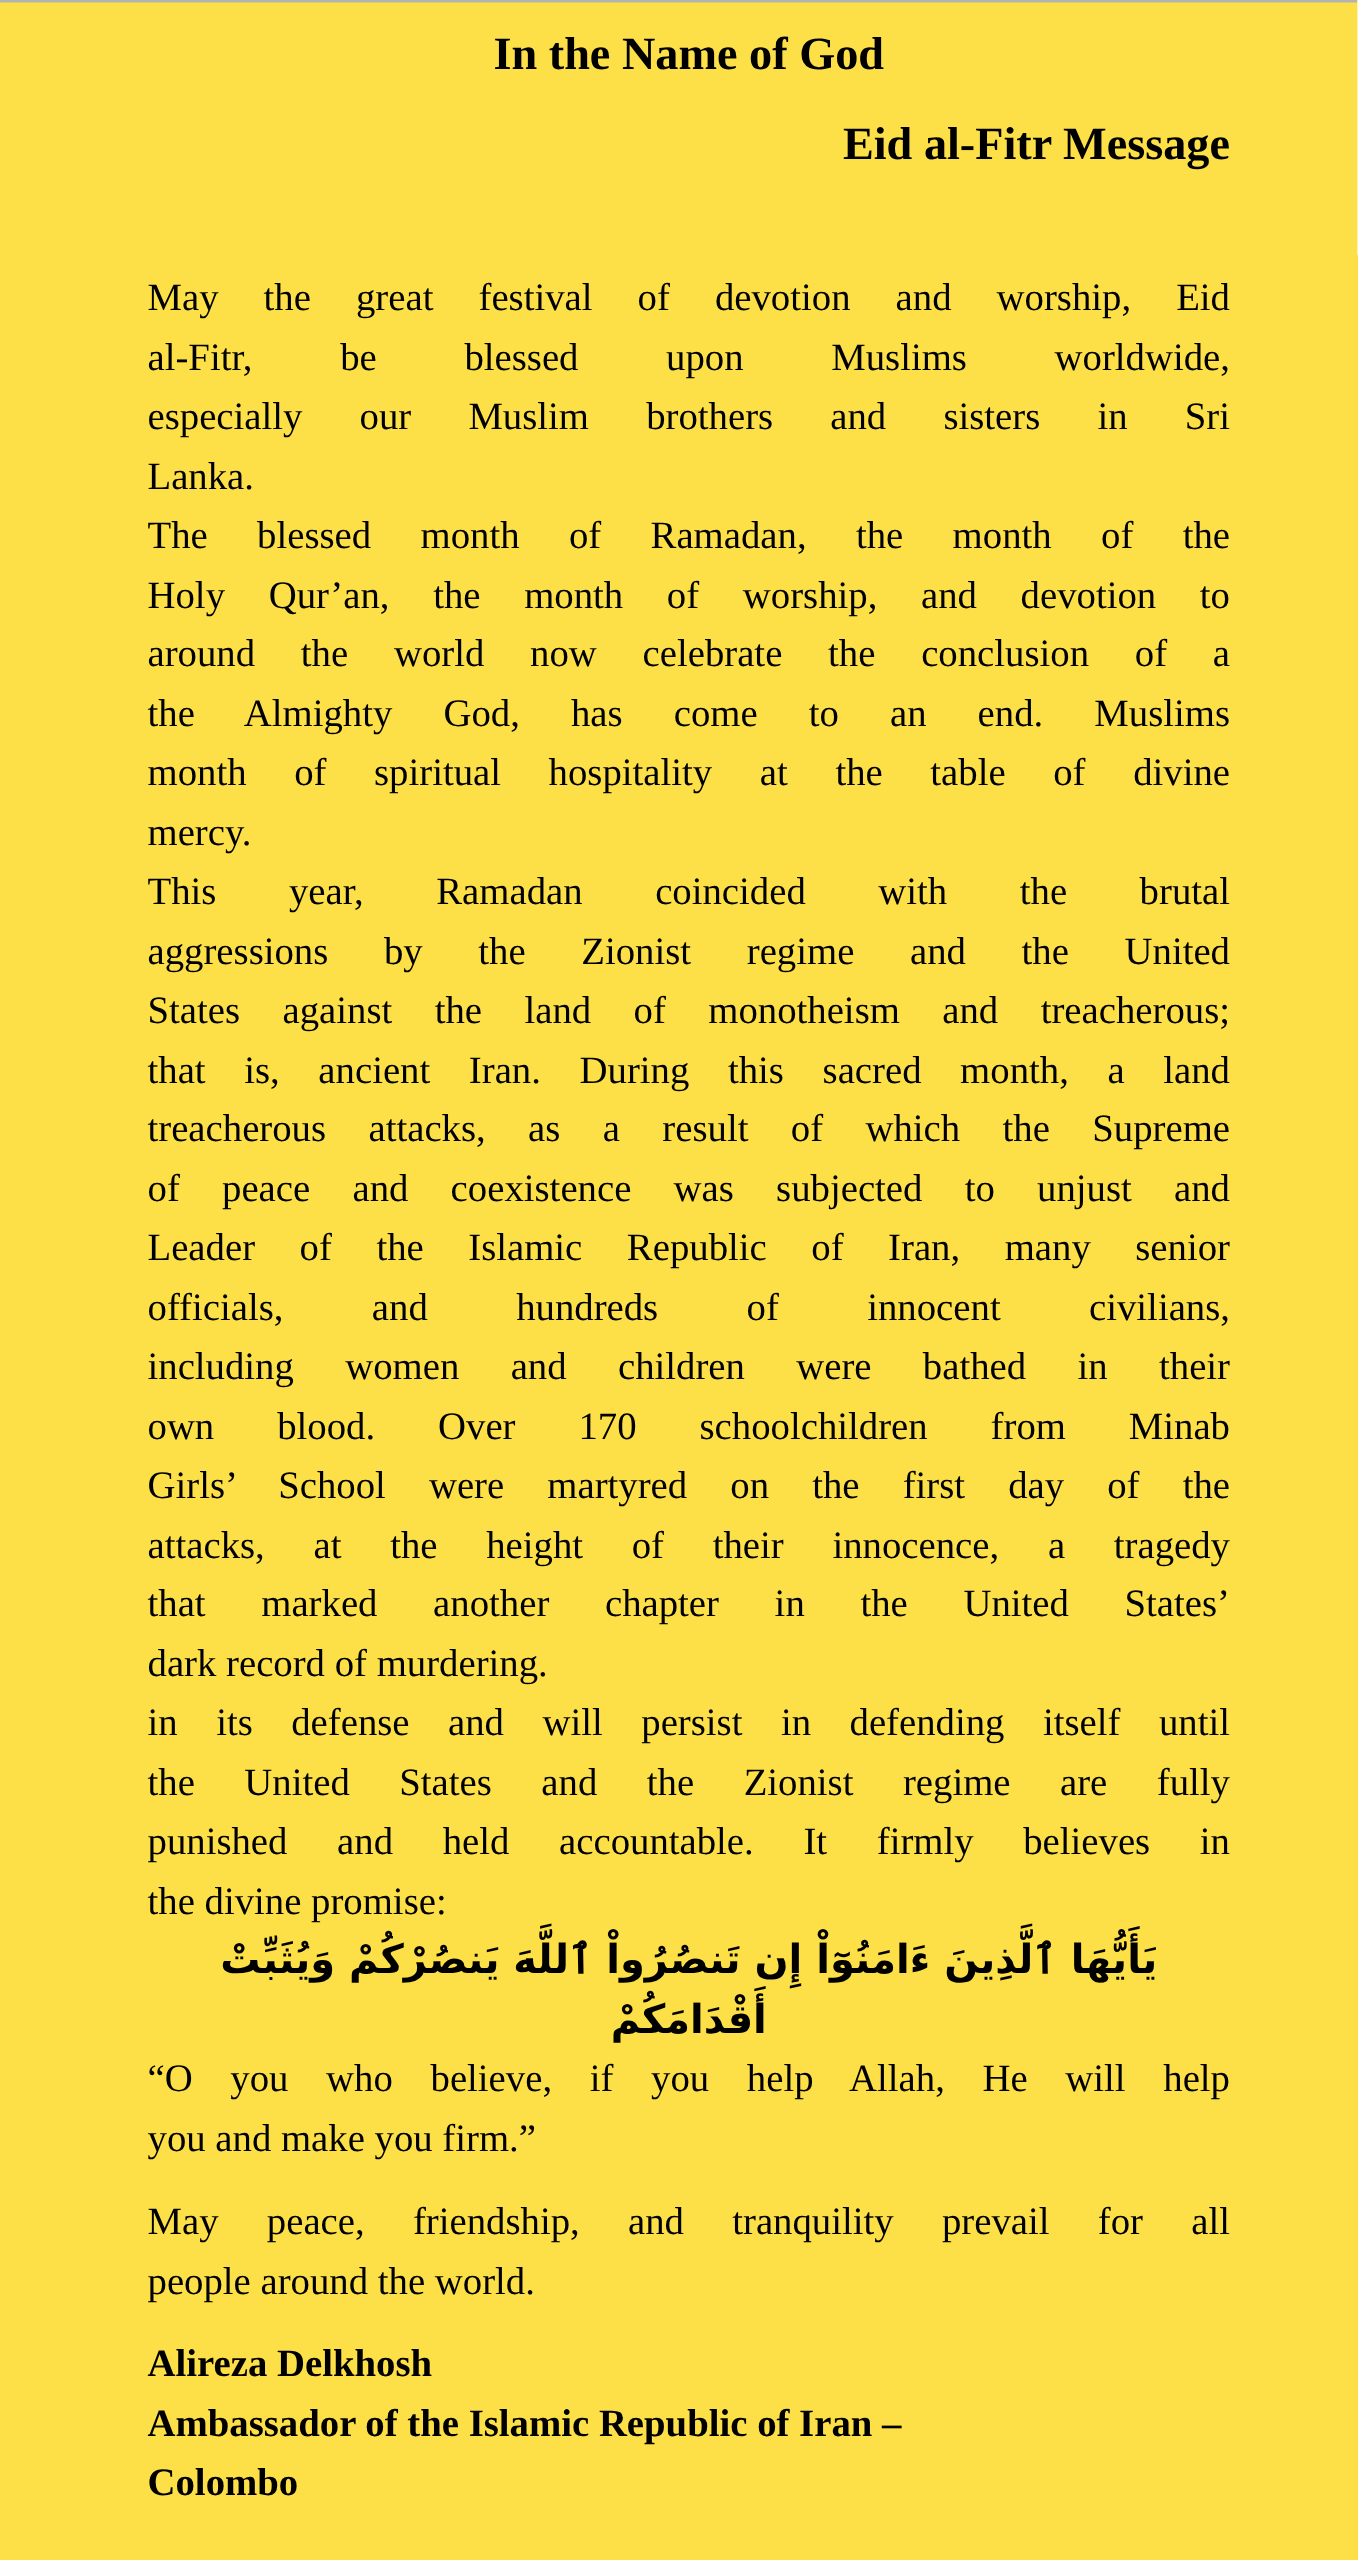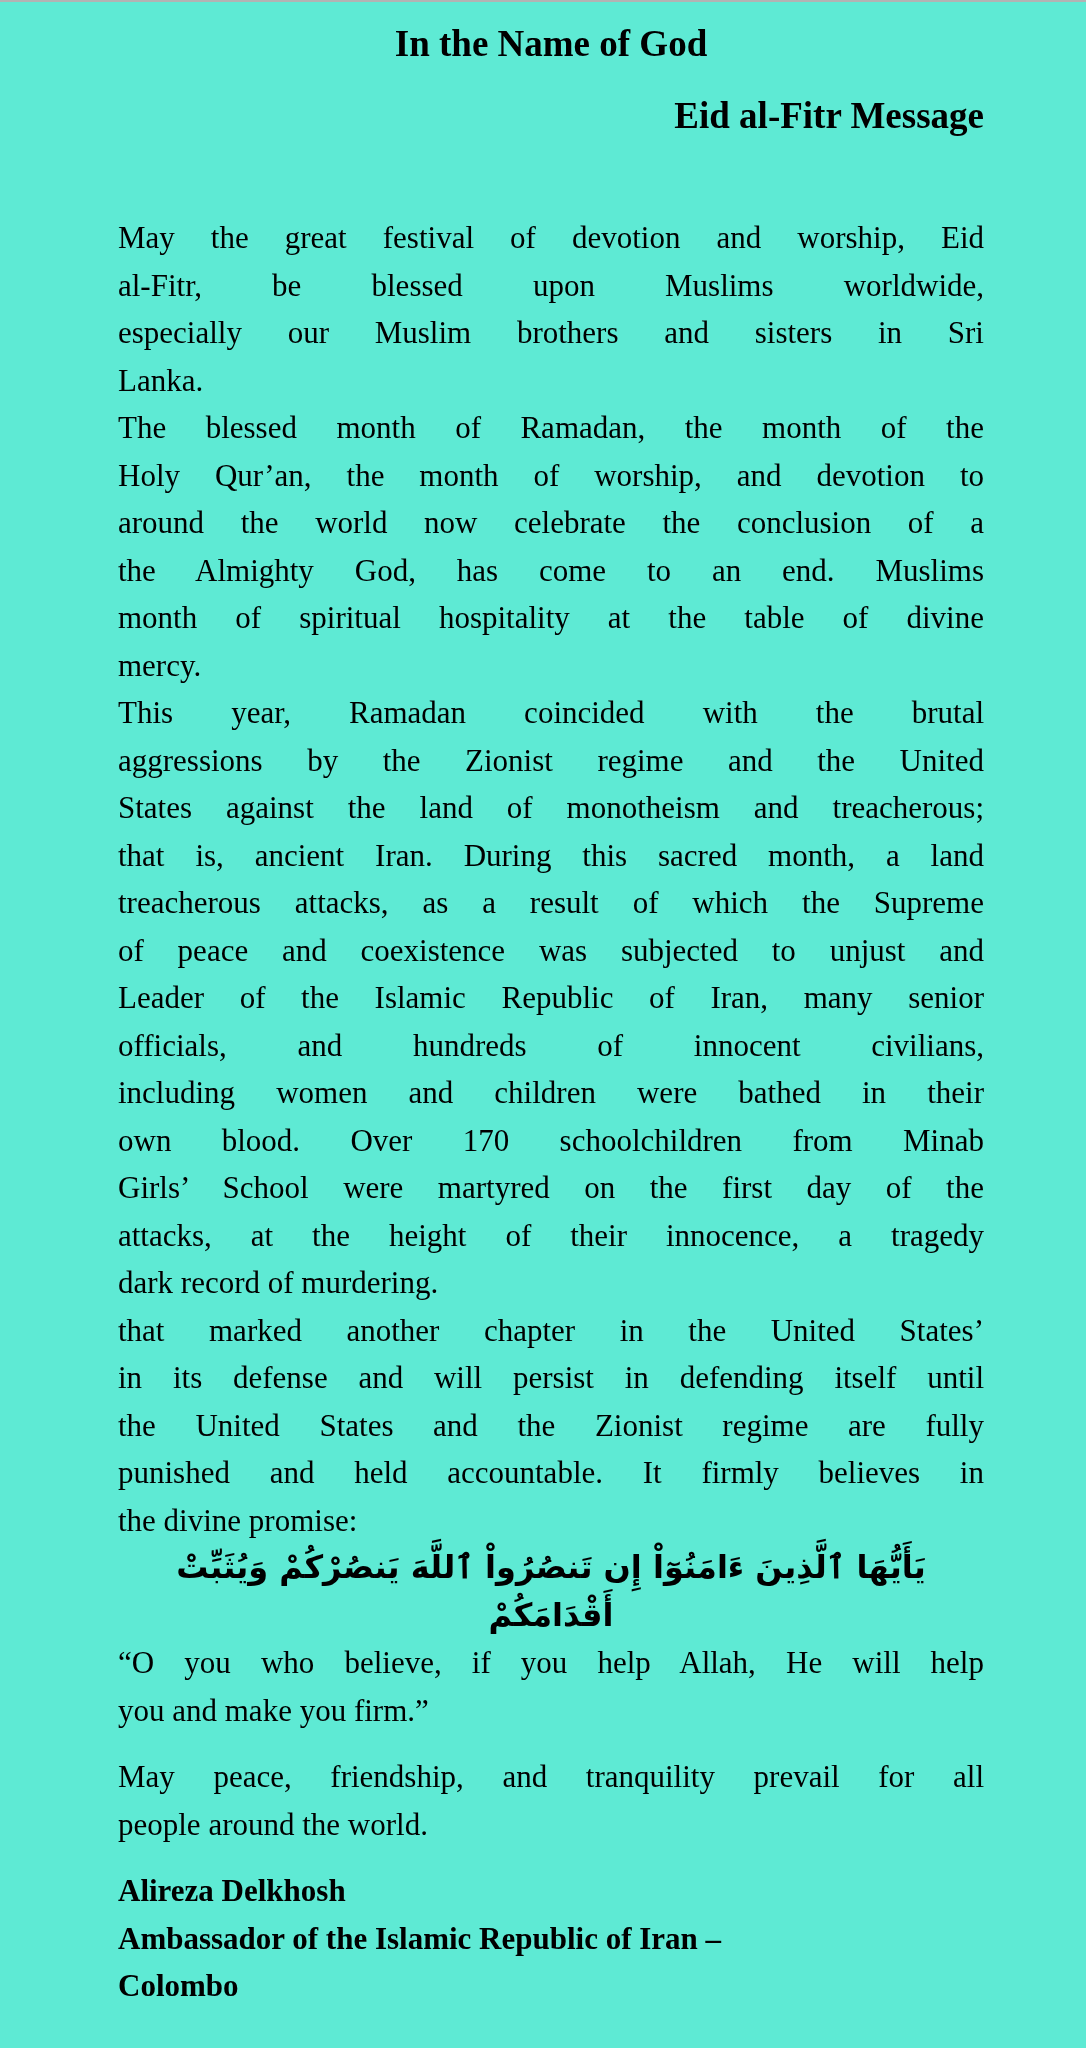--- a/index.html
+++ b/index.html
@@ -1,20 +1,20 @@
 <!DOCTYPE html>
 <html><head>
 <meta charset="utf-8">
 <style>
   html, body { margin: 0; padding: 0; background: #ffffff; }
   .page {
     position: relative;
     width: 1086px;
     height: 2048px;
-    background: #5eead4;
+    background: #fde047;
     overflow: hidden;
     color: #000000;
     font-family: "Liberation Serif", "DejaVu Serif", serif;
   }
   .topbar {
     position: absolute;
     top: 0; left: 0;
     width: 100%; height: 2px;
     background: #b3b3b3;
   }
@@ -90,22 +90,22 @@
         <div class="line j">States against the land of monotheism and treacherous;</div>
         <div class="line j">that is, ancient Iran. During this sacred month, a land</div>
         <div class="line j">treacherous attacks, as a result of which the Supreme</div>
         <div class="line j">of peace and coexistence was subjected to unjust and</div>
         <div class="line j">Leader of the Islamic Republic of Iran, many senior</div>
         <div class="line j">officials, and hundreds of innocent civilians,</div>
         <div class="line j">including women and children were bathed in their</div>
         <div class="line j">own blood. Over 170 schoolchildren from Minab</div>
         <div class="line j">Girls’ School were martyred on the first day of the</div>
         <div class="line j">attacks, at the height of their innocence, a tragedy</div>
+        <div class="line j">that marked another chapter in the United States’</div>
         <div class="line">dark record of murdering.</div>
-        <div class="line j">that marked another chapter in the United States’</div>
       </div>
 
       <div class="para">
         <div class="line j">in its defense and will persist in defending itself until</div>
         <div class="line j">the United States and the Zionist regime are fully</div>
         <div class="line j">punished and held accountable. It firmly believes in</div>
         <div class="line">the divine promise:</div>
       </div>
 
       <div class="arabic">يَأَيُّهَا ٱلَّذِينَ ءَامَنُوٓاْ إِن تَنصُرُواْ ٱللَّهَ يَنصُرْكُمْ وَيُثَبِّتْ أَقْدَامَكُمْ</div>

